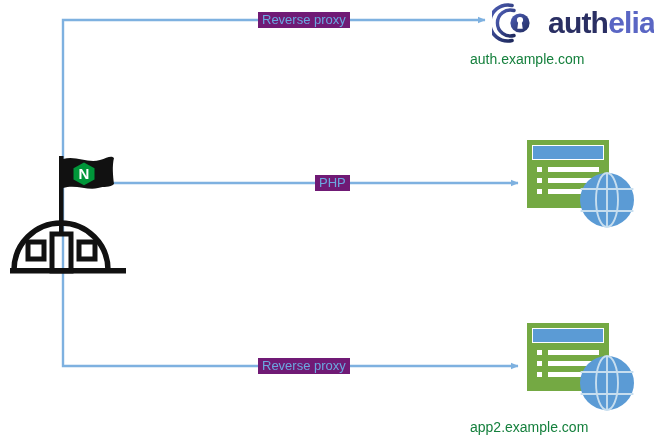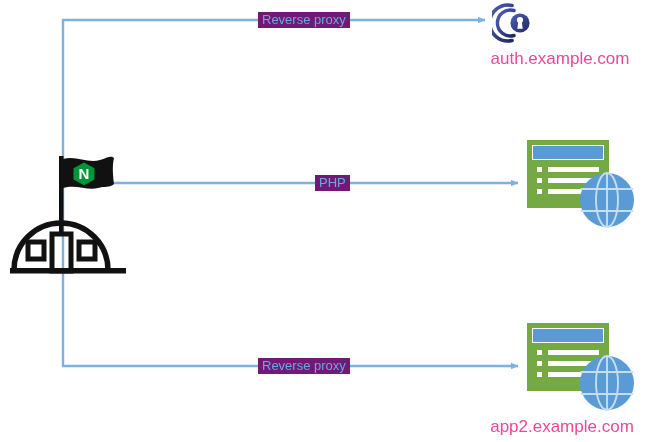--- a/index.html
+++ b/index.html
@@ -31,24 +31,23 @@
     position: absolute;
     font-size: 13px;
     color: #6ba8e0;
     background: #701a75;
     padding: 0 4px;
     white-space: nowrap;
     line-height: 16px;
   }
   .host-label {
     position: absolute;
-    font-size: 17px;
-    color: #ec4899;
+    font-size: 14px;
+    color: #15803d;
     white-space: nowrap;
-    text-align: center;
     line-height: 18px;
   }
   
   .authelia-node {
     left: 492px;
     top: 2px;
     width: 162px;
     height: 42px;
   }
   .authelia-word {
@@ -185,20 +184,23 @@
 
       <path d="M20,3.5 A18,18 0 1 0 20,38.5" fill="none" stroke="url(#auGrad)" stroke-width="3.6" stroke-linecap="round"></path>
 
       <path d="M22,8.5 A13,13 0 1 0 22,33.5" fill="none" stroke="url(#auGrad)" stroke-width="3.4" stroke-linecap="round"></path>
 
       <circle cx="28" cy="21" r="9.6" fill="url(#auGrad)"></circle>
 
       <circle cx="28" cy="18" r="3.1" fill="#ffffff"></circle>
       <path d="M26.3,19.5 L29.7,19.5 L30.7,26.8 L25.3,26.8 Z" fill="#ffffff"></path>
     </svg>
+    <div class="authelia-word">
+      <span class="auth-part">auth</span><span class="elia-part">elia</span>
+    </div>
   </div>
 
   <div class="host-label" style="left:470px; top:50px; width:180px;">auth.example.com</div>
 
   <div class="node server-node" style="left:527px; top:140px;">
     <div class="srv-win">
       <div class="srv-titlebar"></div>
       <div class="srv-rows">
         <div class="srv-row">
           <span class="srv-bullet"></span>

